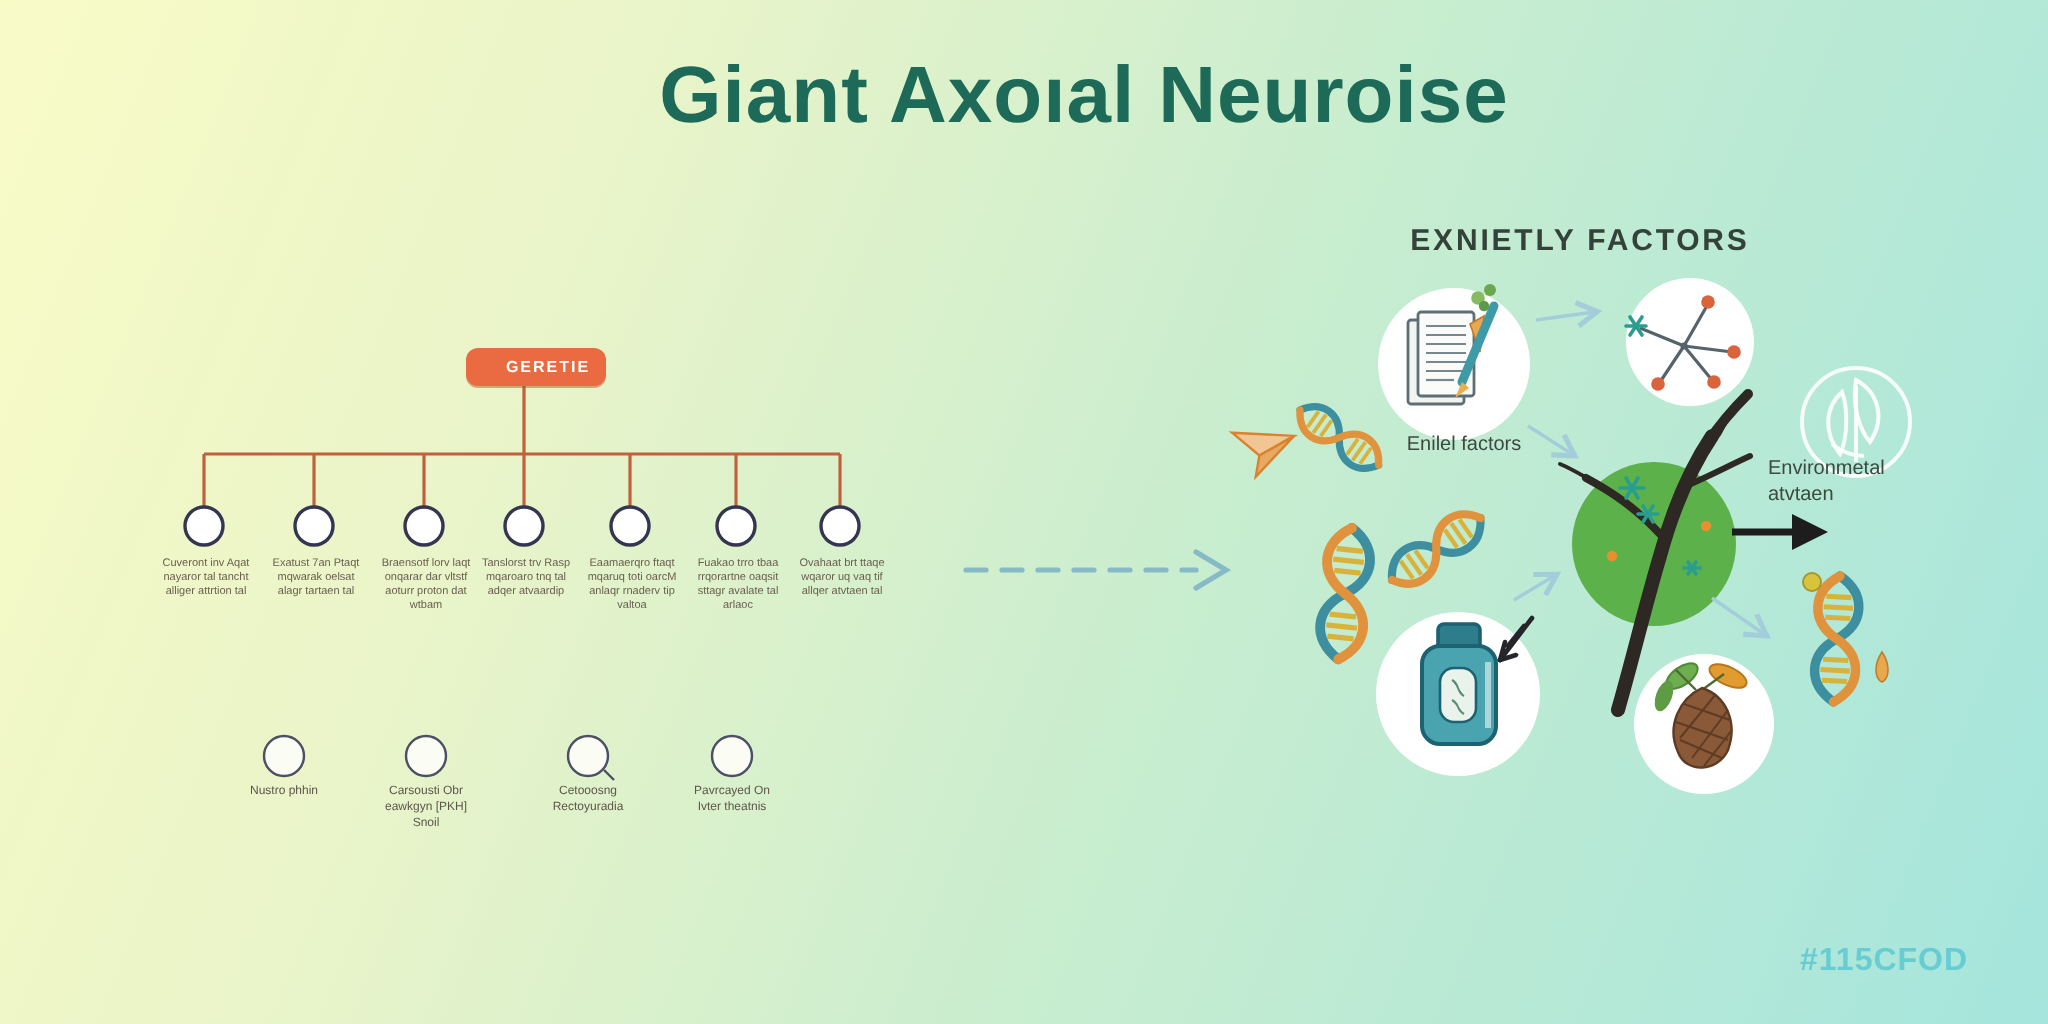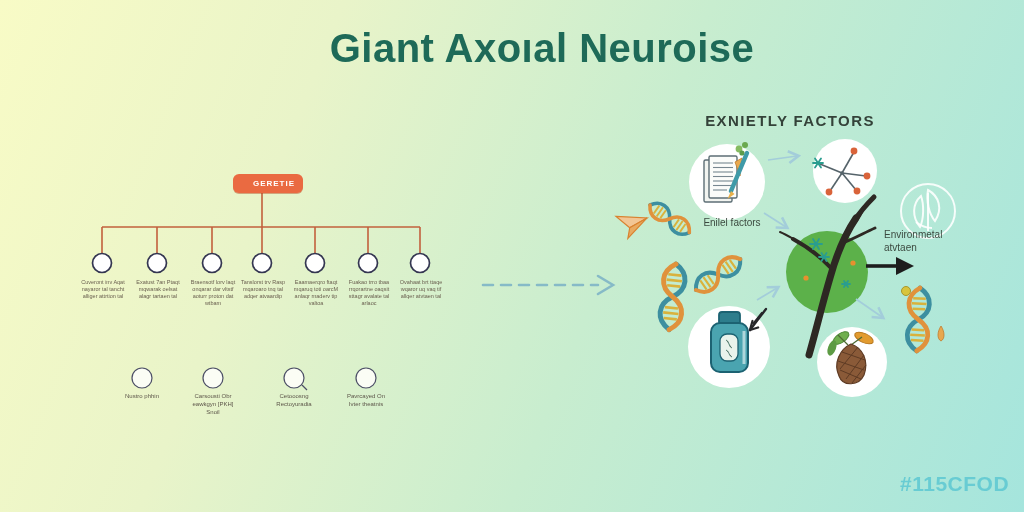--- a/index.html
+++ b/index.html
@@ -15,21 +15,21 @@
     justify-content:center;box-shadow:0 1px 0 rgba(180,70,30,.45);padding-left:12px;}
   .tlabel{top:279px;width:54px;font-size:5.5px;line-height:1.3;color:#6a6050;text-align:center;}
   .slabel{top:392px;width:66px;font-size:6px;line-height:1.35;color:#5d564a;text-align:center;}
   .heading{left:700px;top:112px;width:180px;text-align:center;font-size:15px;font-weight:600;
     color:#344239;letter-spacing:1.4px;}
   .rlabel{font-size:10px;color:#3b493f;line-height:1.3;}
   .lbl-document{left:687px;top:216px;width:90px;text-align:center;}
   .lbl-toxics{left:884px;top:228px;width:95px;font-size:10px;text-align:left;}
   .lbl-bottle{left:683px;top:394px;width:100px;text-align:center;}
   .lbl-cone{left:810px;top:394px;width:130px;text-align:left;}
-  .hashtag{left:900px;top:472px;width:110px;font-size:21px;font-weight:700;color:#68ccd3;
+  .hashtag{left:900px;top:472px;width:110px;font-size:16px;font-weight:700;color:#68ccd3;
     letter-spacing:.5px;}
 </style>
 </head>
 <body>
 
 <div class="stage">
 
   <svg class="layer" width="1024" height="512" viewBox="0 0 1024 512">
     <defs>
       <marker id="mblue" markerWidth="9" markerHeight="9" refX="6" refY="4.5" orient="auto">

